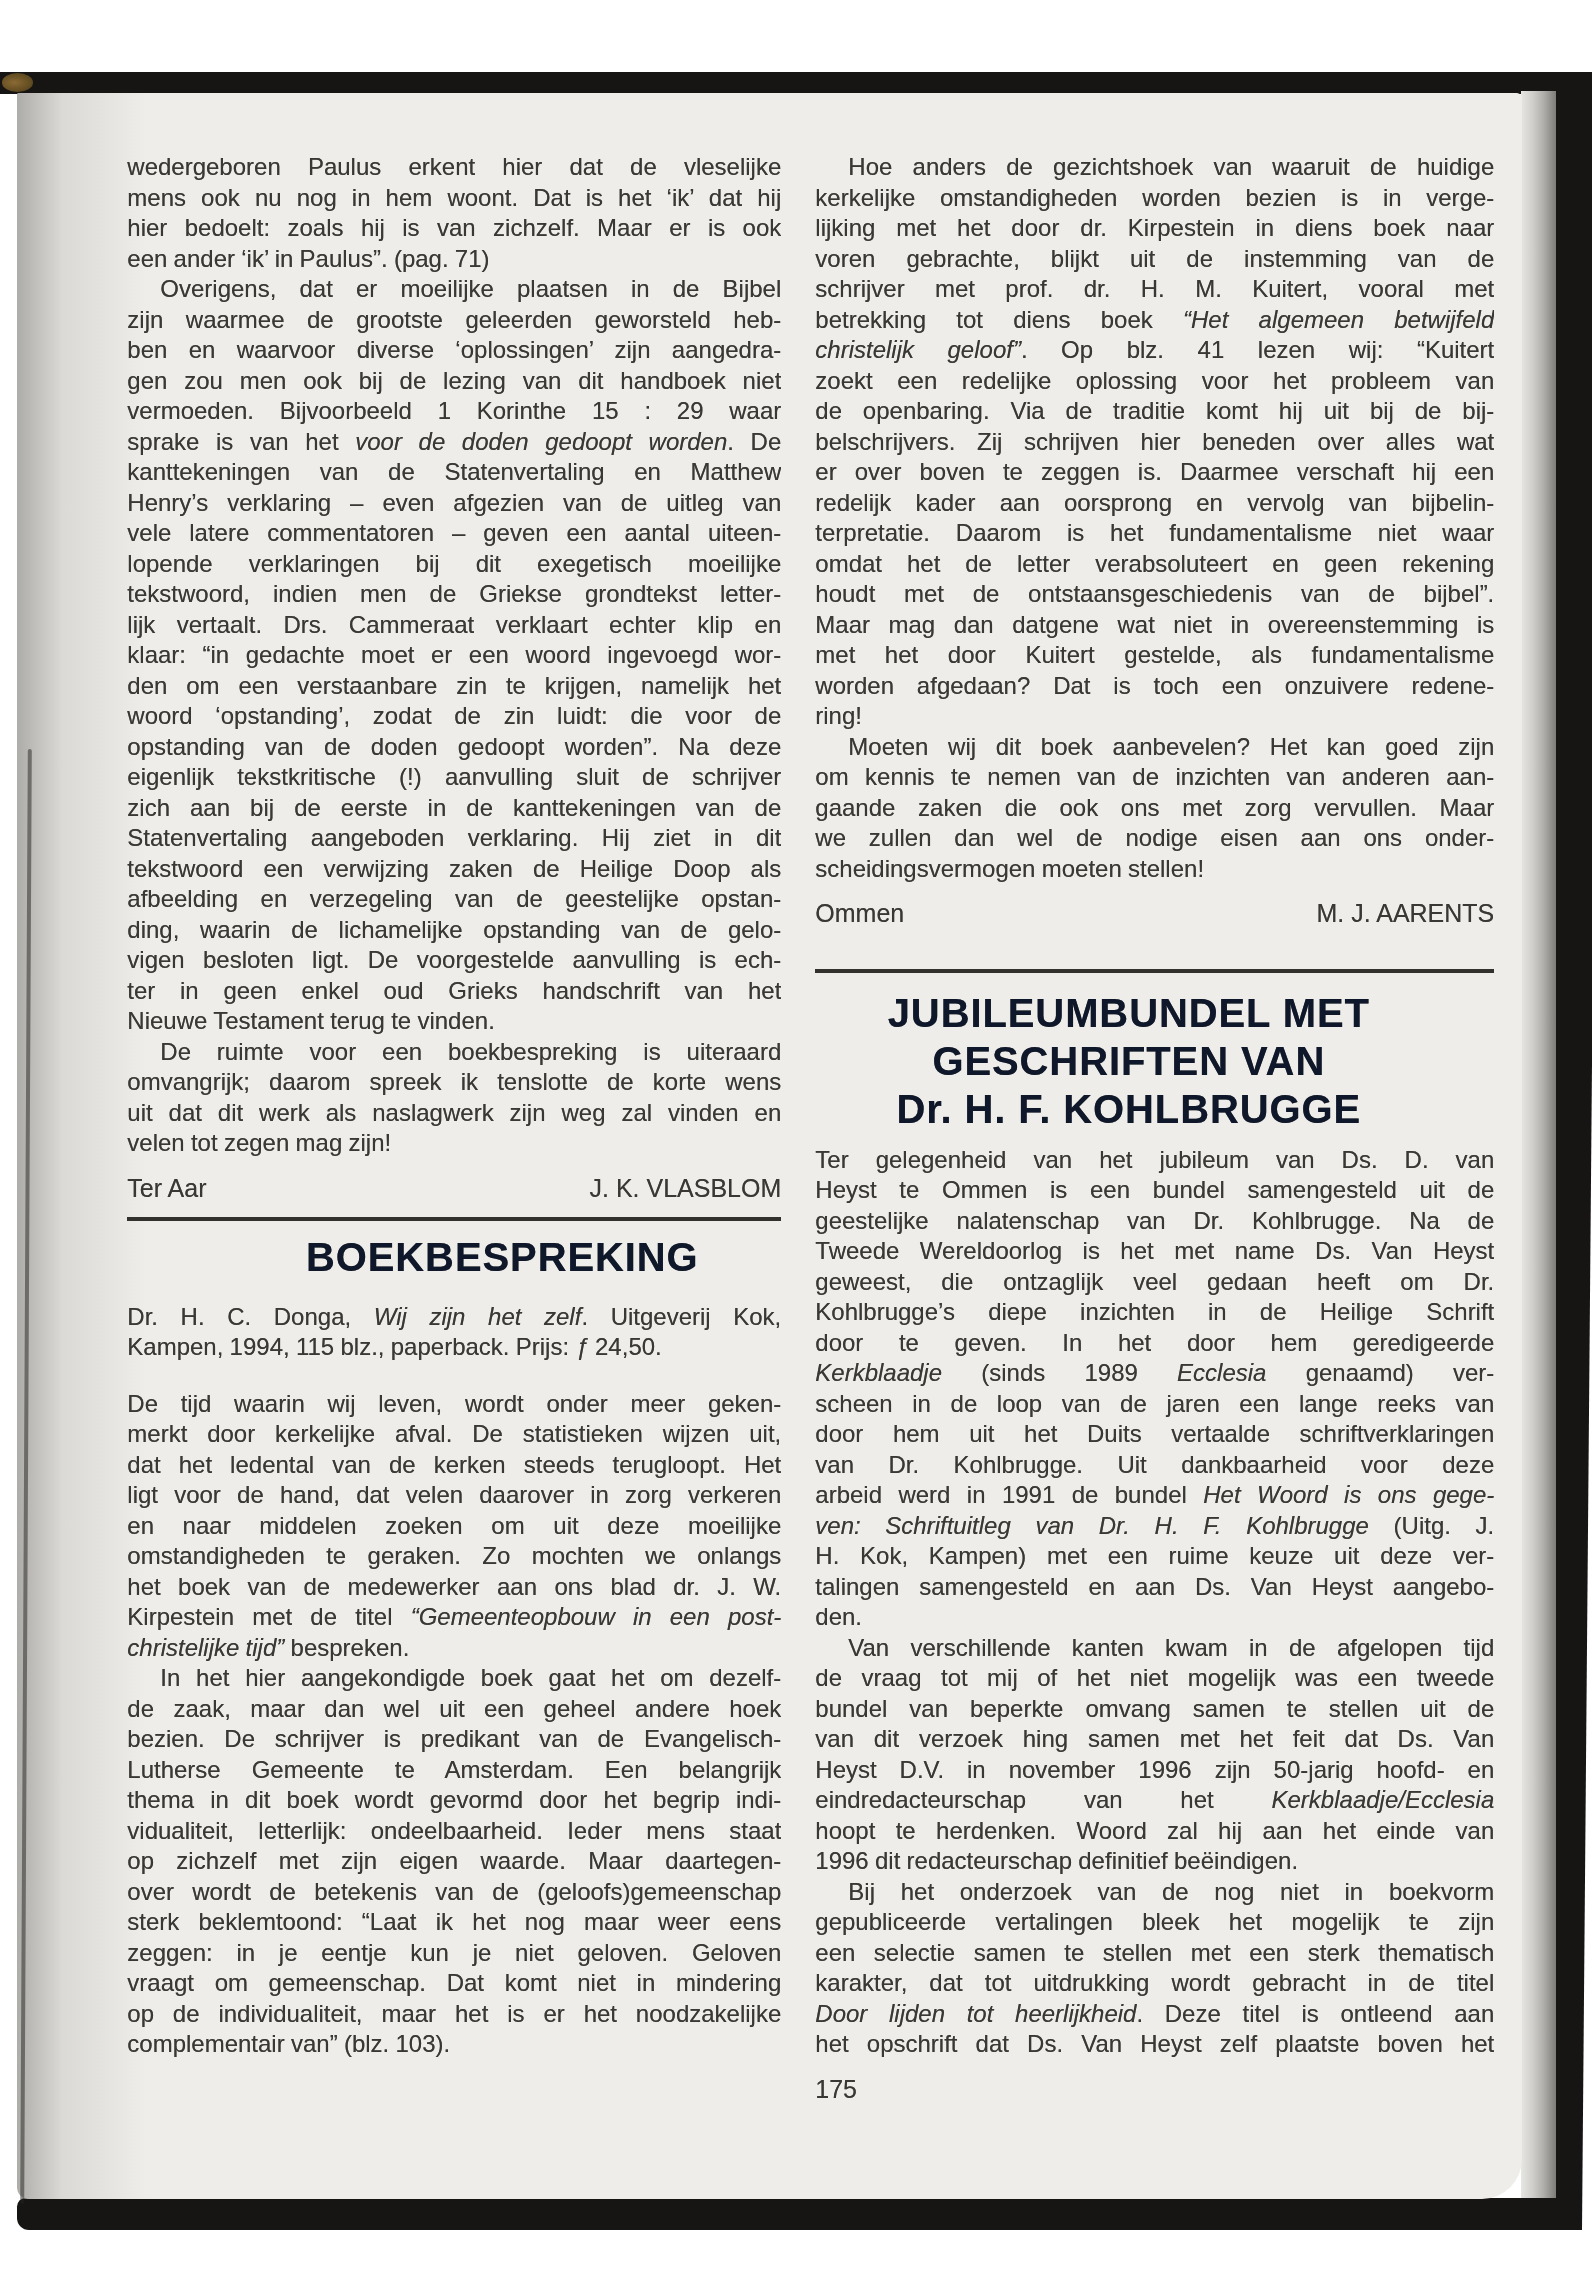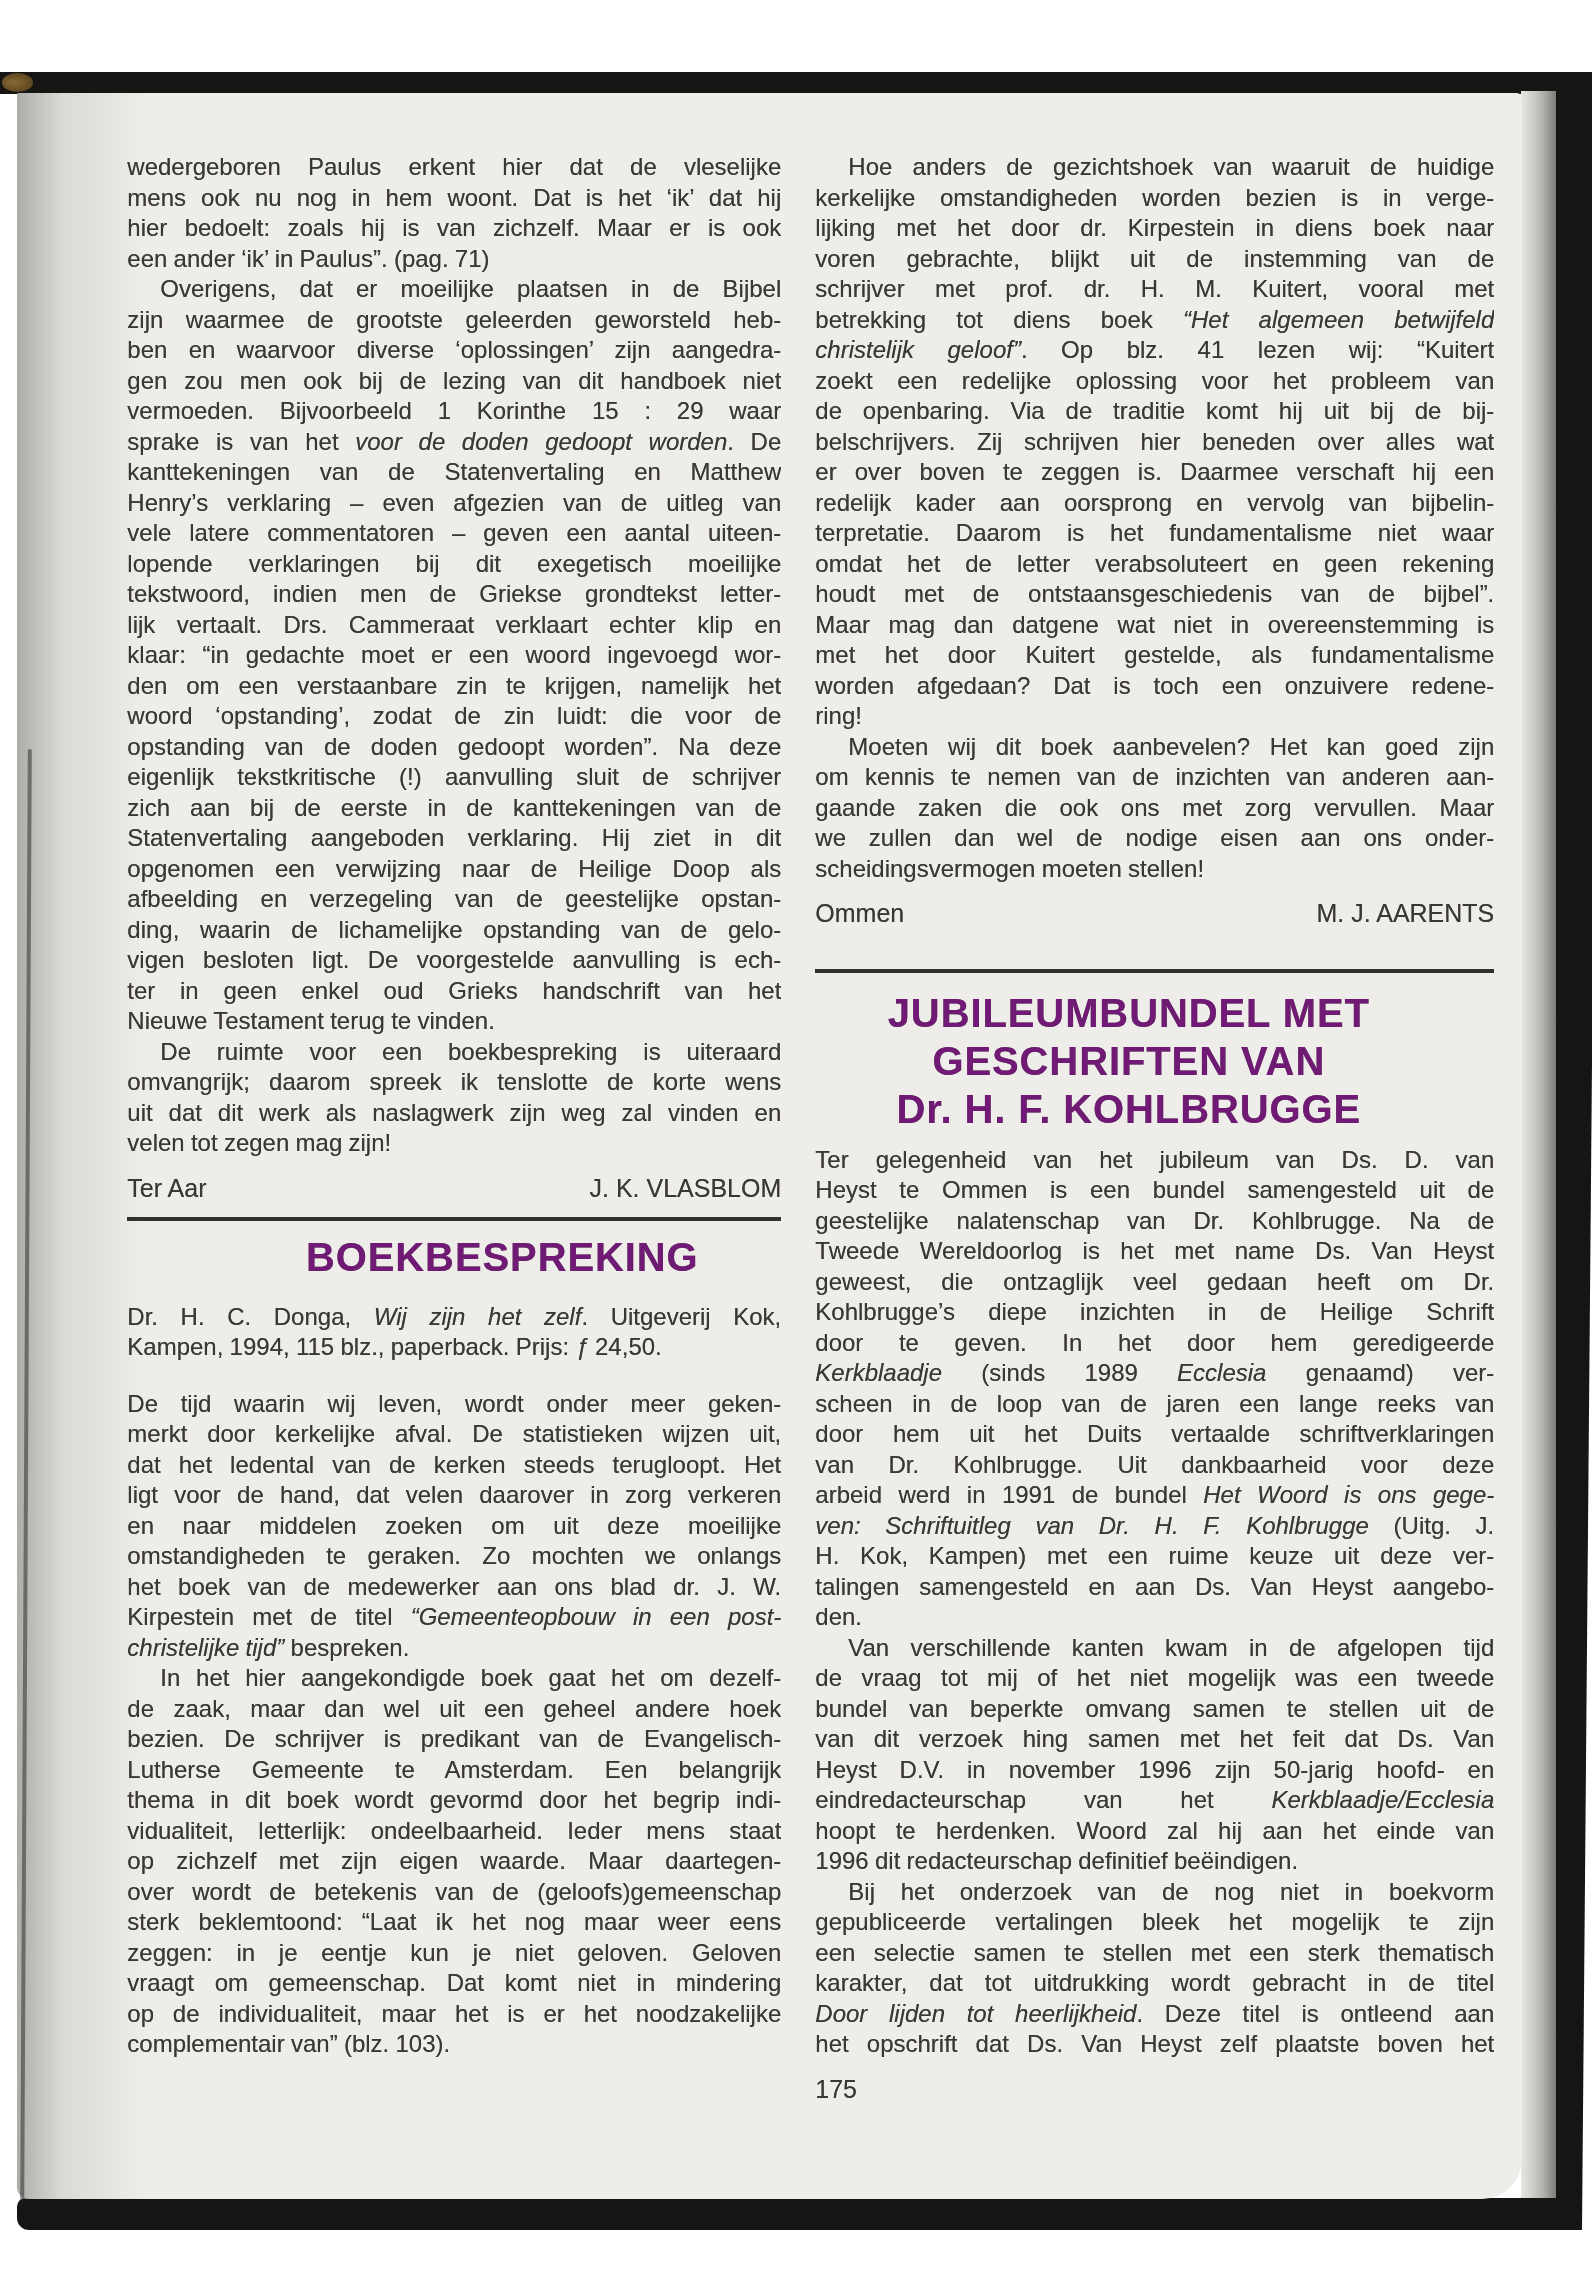--- a/index.html
+++ b/index.html
@@ -30,21 +30,21 @@
   .line{font-size:24px;line-height:30.5px;text-align:justify;text-align-last:justify;
         height:30.5px;overflow:hidden;word-spacing:-0.4px;
         text-shadow:0 0 0.4px rgba(58,56,53,.65);}
   .line.noj{text-align-last:left;}
   .line.ind{text-indent:33px;}
   .it{font-style:italic;}
   .byline{display:flex;justify-content:space-between;margin-top:14px;font-size:25px;line-height:30px;
           text-shadow:0 0 0.4px rgba(58,56,53,.65);}
   .rule{height:4.3px;background:#33312d;margin-top:14px;}
   .col-right .rule{margin-top:41px;}
-  .heading{margin-top:15.5px;text-align:center;font-weight:bold;color:#701a75;}
+  .heading{margin-top:15.5px;text-align:center;font-weight:bold;color:#0f172a;}
   .heading-line{font-size:40px;line-height:43px;letter-spacing:0.9px;text-shadow:0 0 0.5px rgba(36,34,31,.7);}
   .col-right .heading-line{line-height:48px;}
   .heading.h-left{transform:translateX(48px);}
   .heading.h-right{transform:translateX(-26px);}
   .ref{margin-top:22.4px;}
   .body-resume{margin-top:26px;}
   .col-right .body-start{margin-top:12px;}
   .pagenum{margin-top:14px;font-size:25px;line-height:30px;text-align:left;
            text-shadow:0 0 0.4px rgba(58,56,53,.65);}
 </style>
@@ -80,21 +80,21 @@
           <div class="line"><span>lopende verklaringen bij dit exegetisch moeilijke</span></div>
           <div class="line"><span>tekstwoord, indien men de Griekse grondtekst letter-</span></div>
           <div class="line"><span>lijk vertaalt. Drs. Cammeraat verklaart echter klip en</span></div>
           <div class="line"><span>klaar: “in gedachte moet er een woord ingevoegd wor-</span></div>
           <div class="line"><span>den om een verstaanbare zin te krijgen, namelijk het</span></div>
           <div class="line"><span>woord ‘opstanding’, zodat de zin luidt: die voor de</span></div>
           <div class="line"><span>opstanding van de doden gedoopt worden”. Na deze</span></div>
           <div class="line"><span>eigenlijk tekstkritische (!) aanvulling sluit de schrijver</span></div>
           <div class="line"><span>zich aan bij de eerste in de kanttekeningen van de</span></div>
           <div class="line"><span>Statenvertaling aangeboden verklaring. Hij ziet in dit</span></div>
-          <div class="line"><span>opgenomen een verwijzing naar de Heilige Doop als</span></div>
+          <div class="line"><span>tekstwoord een verwijzing zaken de Heilige Doop als</span></div>
           <div class="line"><span>afbeelding en verzegeling van de geestelijke opstan-</span></div>
           <div class="line"><span>ding, waarin de lichamelijke opstanding van de gelo-</span></div>
           <div class="line"><span>vigen besloten ligt. De voorgestelde aanvulling is ech-</span></div>
           <div class="line"><span>ter in geen enkel oud Grieks handschrift van het</span></div>
           <div class="line noj"><span>Nieuwe Testament terug te vinden.</span></div>
         </div>
         <div class="para">
           <div class="line ind"><span>De ruimte voor een boekbespreking is uiteraard</span></div>
           <div class="line"><span>omvangrijk; daarom spreek ik tenslotte de korte wens</span></div>
           <div class="line"><span>uit dat dit werk als naslagwerk zijn weg zal vinden en</span></div>

